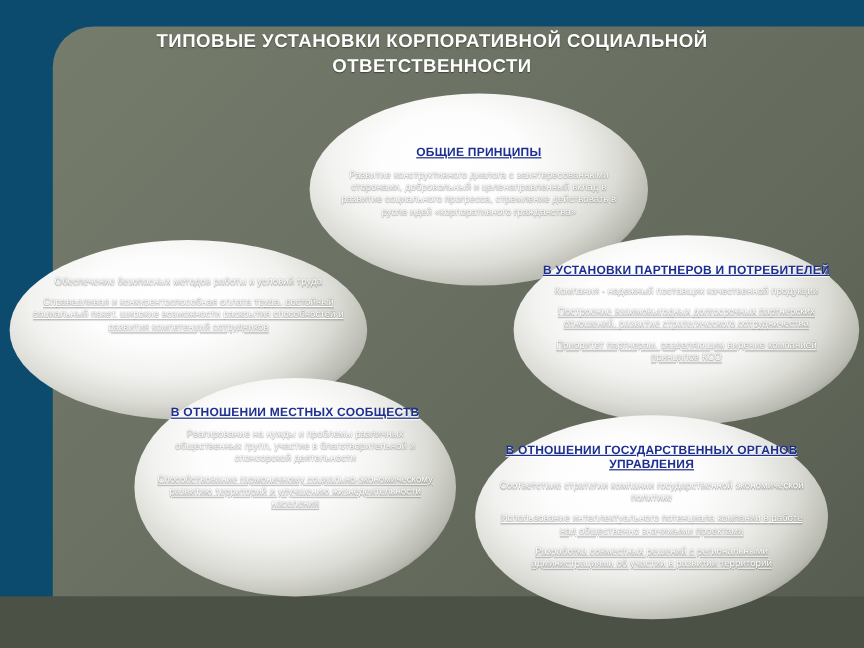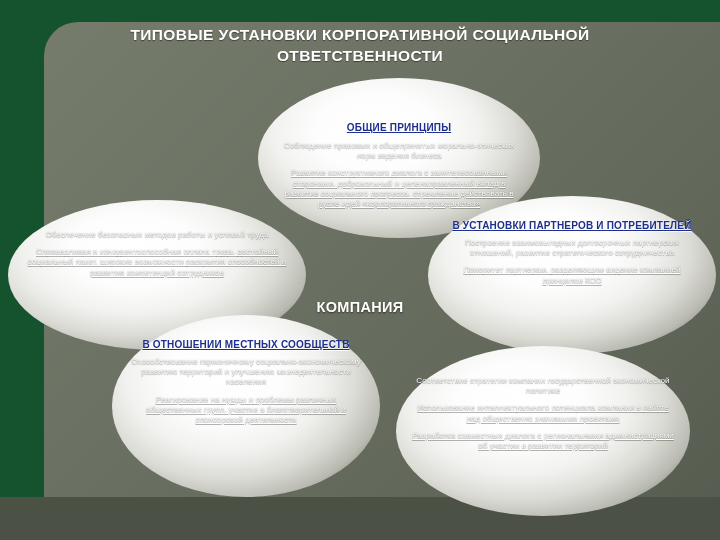--- a/index.html
+++ b/index.html
@@ -3,21 +3,21 @@
 <meta charset="utf-8">
 <style>
   html,body{margin:0;padding:0;}
   body{
     width:720px;height:540px;overflow:hidden;
     font-family:"Liberation Sans","DejaVu Sans",sans-serif;
     background:#4e5448;
   }
   #slide{
     position:relative;width:720px;height:540px;overflow:hidden;
-    background:#14532d;
+    background:#0c4a6e;
   }
   
   .panel{
     position:absolute;left:44px;top:22px;width:676px;height:496px;
     background:linear-gradient(135deg,#767c6c 0%,#6d7364 35%,#62685a 70%,#565c4f 100%);
     border-top-left-radius:34px;
     border-bottom-right-radius:0;
   }
   .panel-bottom{
     position:absolute;left:0;top:497px;width:720px;height:43px;
@@ -93,55 +93,55 @@
   <div class="panel"></div>
   <div class="panel-strip"></div>
   <div class="panel-bottom"></div>
 
   <div class="title">ТИПОВЫЕ  УСТАНОВКИ  КОРПОРАТИВНОЙ  СОЦИАЛЬНОЙ ОТВЕТСТВЕННОСТИ</div>
 
   <div class="bubble" id="b-general">
     <div class="bubble-content">
       <div class="bhead">ОБЩИЕ ПРИНЦИПЫ</div>
       <div style="height:7px"></div>
-      <div class="btxt">Соблюдение правовых и общепринятых морально-этических норм ведения бизнеса</div>
       <div class="btxt">Развитие конструктивного диалога с заинтересованными сторонами, добровольный и целенаправленный вклад в развитие социального прогресса, стремление действовать в русле идей «корпоративного гражданства»</div>
     </div>
   </div>
 
   <div class="bubble" id="b-staff">
     <div class="bubble-content">
       <div style="height:6px"></div>
       <div class="btxt">Обеспечение безопасных методов работы и условий труда</div>
       <div class="btxt">Справедливая и конкурентоспособная оплата труда, достойный социальный пакет, широкие возможности раскрытия способностей и развития компетенций сотрудников</div>
     </div>
   </div>
 
   <div class="bubble" id="b-partners">
     <div class="bubble-content">
       <div class="bhead">В УСТАНОВКИ ПАРТНЕРОВ И ПОТРЕБИТЕЛЕЙ</div>
       <div style="height:6px"></div>
+      <div class="btxt">Компания - надежный поставщик качественной продукции</div>
       <div class="btxt">Построение взаимовыгодных долгосрочных партнерских отношений, развитие стратегического сотрудничества</div>
       <div class="btxt">Приоритет партнерам, разделяющим видение компанией принципов КСО</div>
     </div>
   </div>
 
   <div class="bubble" id="b-local">
     <div class="bubble-content">
       <div class="bhead">В ОТНОШЕНИИ МЕСТНЫХ СООБЩЕСТВ</div>
       <div style="height:6px"></div>
+      <div class="btxt">Реагирование на нужды и проблемы различных общественных групп, участие в благотворительной и спонсорской деятельности</div>
       <div class="btxt">Способствование гармоничному социально-экономическому развитию территорий и улучшению жизнедеятельности населения</div>
-      <div class="btxt">Реагирование на нужды и проблемы различных общественных групп, участие в благотворительной и спонсорской деятельности</div>
     </div>
   </div>
 
   <div class="bubble" id="b-gov">
     <div class="bubble-content">
+      <div class="bhead">В ОТНОШЕНИИ ГОСУДАРСТВЕННЫХ ОРГАНОВ УПРАВЛЕНИЯ</div>
       <div style="height:6px"></div>
       <div class="btxt">Соответствие стратегии компании государственной экономической политике</div>
       <div class="btxt">Использование интеллектуального потенциала компании в работе над общественно значимыми проектами</div>
-      <div class="btxt">Разработка совместных диалога с региональными администрациями об участии в развитии территорий</div>
+      <div class="btxt">Разработка совместных решений с региональными администрациями об участии в развитии территорий</div>
     </div>
   </div>
 
-  <div class="company">КОМПАНИЯ</div>
 
 </div>
 
 </body></html>

